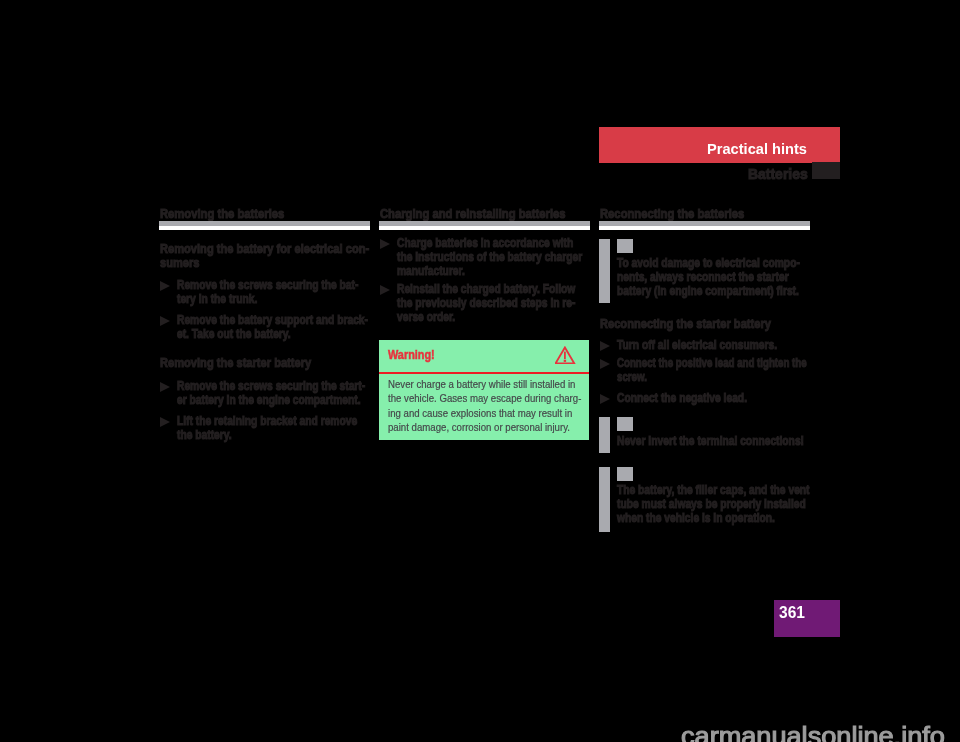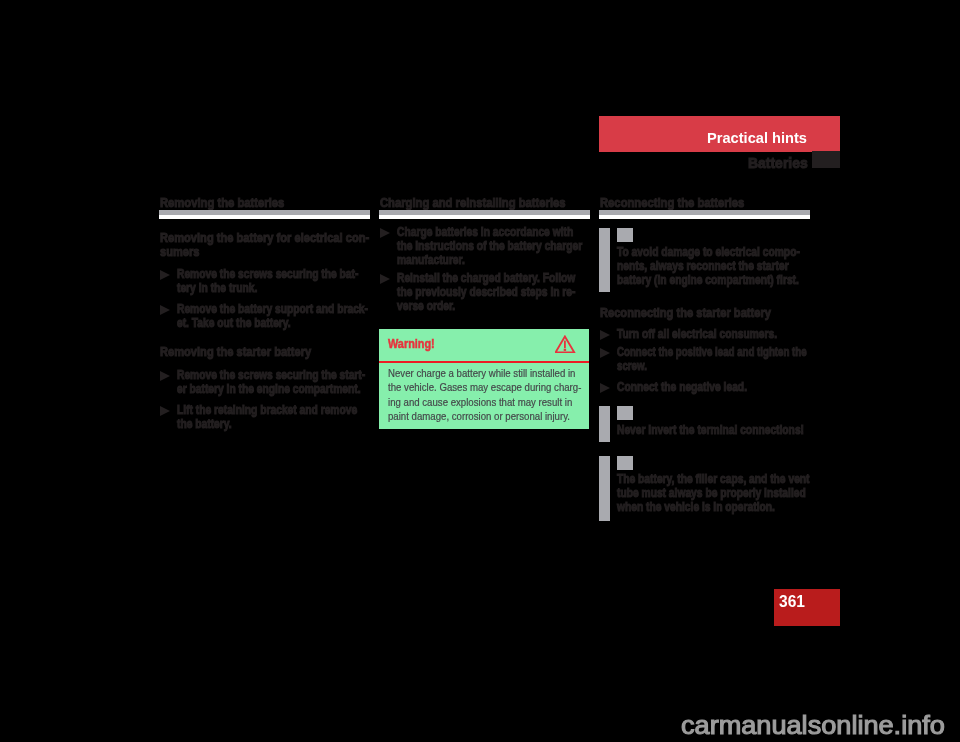--- a/index.html
+++ b/index.html
@@ -1,19 +1,19 @@
 <!DOCTYPE html>
 <html lang="en"><head>
 <meta charset="utf-8">
 <title>Practical hints — Batteries</title>
 <style>
   html,body{margin:0;padding:0;}
   body{width:960px;height:742px;background:#000000;overflow:hidden;
        font-family:"Liberation Sans",sans-serif;}
-  .page{position:absolute;left:0;top:0;width:960px;height:644px;background:#000000;}
+  .page{position:absolute;left:0;top:11px;width:960px;height:644px;background:#000000;}
 
   
   .hdr-bar{position:absolute;left:599px;top:116px;width:241px;height:36px;background:#d83c47;}
   .hdr-title{position:absolute;left:706.6px;top:129.8px;font-size:15px;font-weight:bold;
              color:#ffffff;line-height:16px;transform:scaleX(0.975);transform-origin:left top;
              white-space:nowrap;}
   .sect-label{position:absolute;left:747.8px;top:154.5px;font-size:15px;font-weight:bold;
               color:#231f20;line-height:16px;white-space:nowrap;
               transform:scaleX(0.93);transform-origin:left top;
               -webkit-text-stroke:1.1px #231f20;}
@@ -57,21 +57,21 @@
               color:#e8323d;line-height:14px;white-space:nowrap;
               transform:scaleX(0.836);transform-origin:left top;
               -webkit-text-stroke:0.5px #e8323d;}
   .warn-rule{position:absolute;left:0;top:31.6px;width:210.2px;height:2.3px;background:#ed1c24;}
   .warn-ico{position:absolute;left:176.3px;top:5.7px;}
   .warn-body{position:absolute;left:9.2px;top:36.5px;width:232px;font-size:11.5px;
              color:#45474a;line-height:14.4px;transform:scaleX(0.838);transform-origin:left top;
              -webkit-text-stroke:0.2px #45474a;}
 
   
-  .pgnum{position:absolute;left:773.9px;top:589.4px;width:66px;height:36.5px;background:#b91c1c;}
+  .pgnum{position:absolute;left:773.9px;top:589.4px;width:66px;height:36.5px;background:#701a75;}
   .pgnum span{position:absolute;left:5.6px;top:3.6px;font-size:16px;font-weight:bold;
               color:#ffffff;line-height:17px;transform:scaleX(0.97);transform-origin:left top;}
   .wm{position:absolute;left:680.5px;top:710.5px;color:#9c9c9c;font-size:25px;
       line-height:28px;white-space:nowrap;transform:scaleX(1.085);transform-origin:left top;-webkit-text-stroke:1.1px #9c9c9c;}
 </style>
 </head>
 <body>
 
 <div class="page">
 

